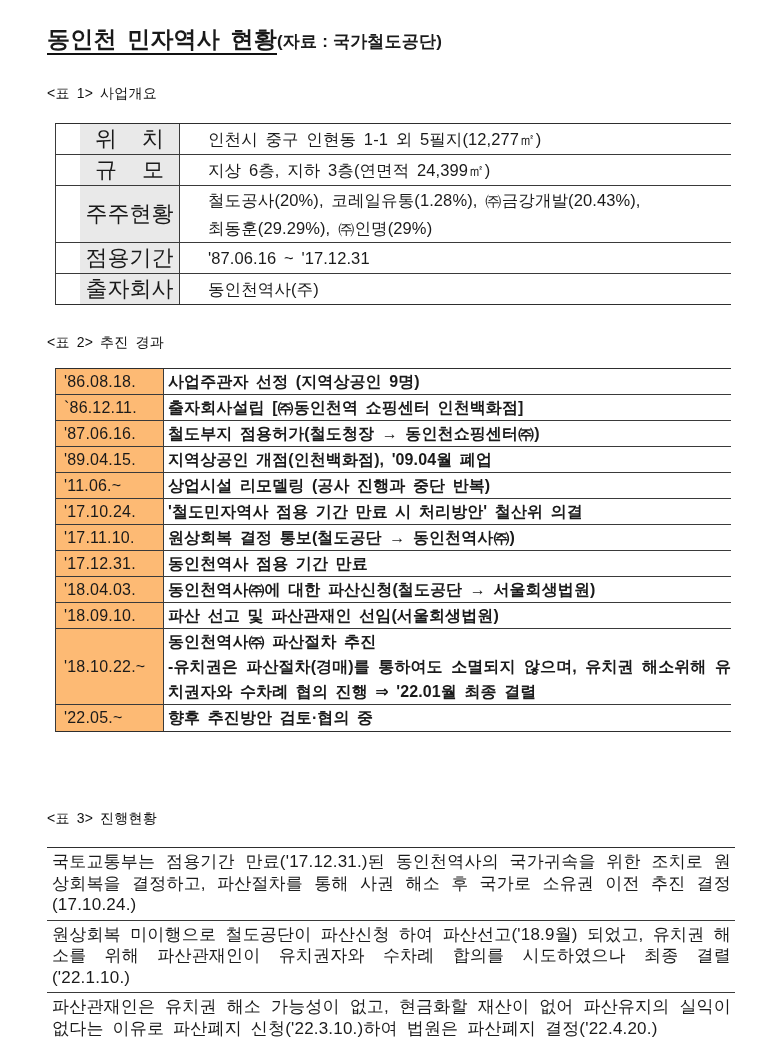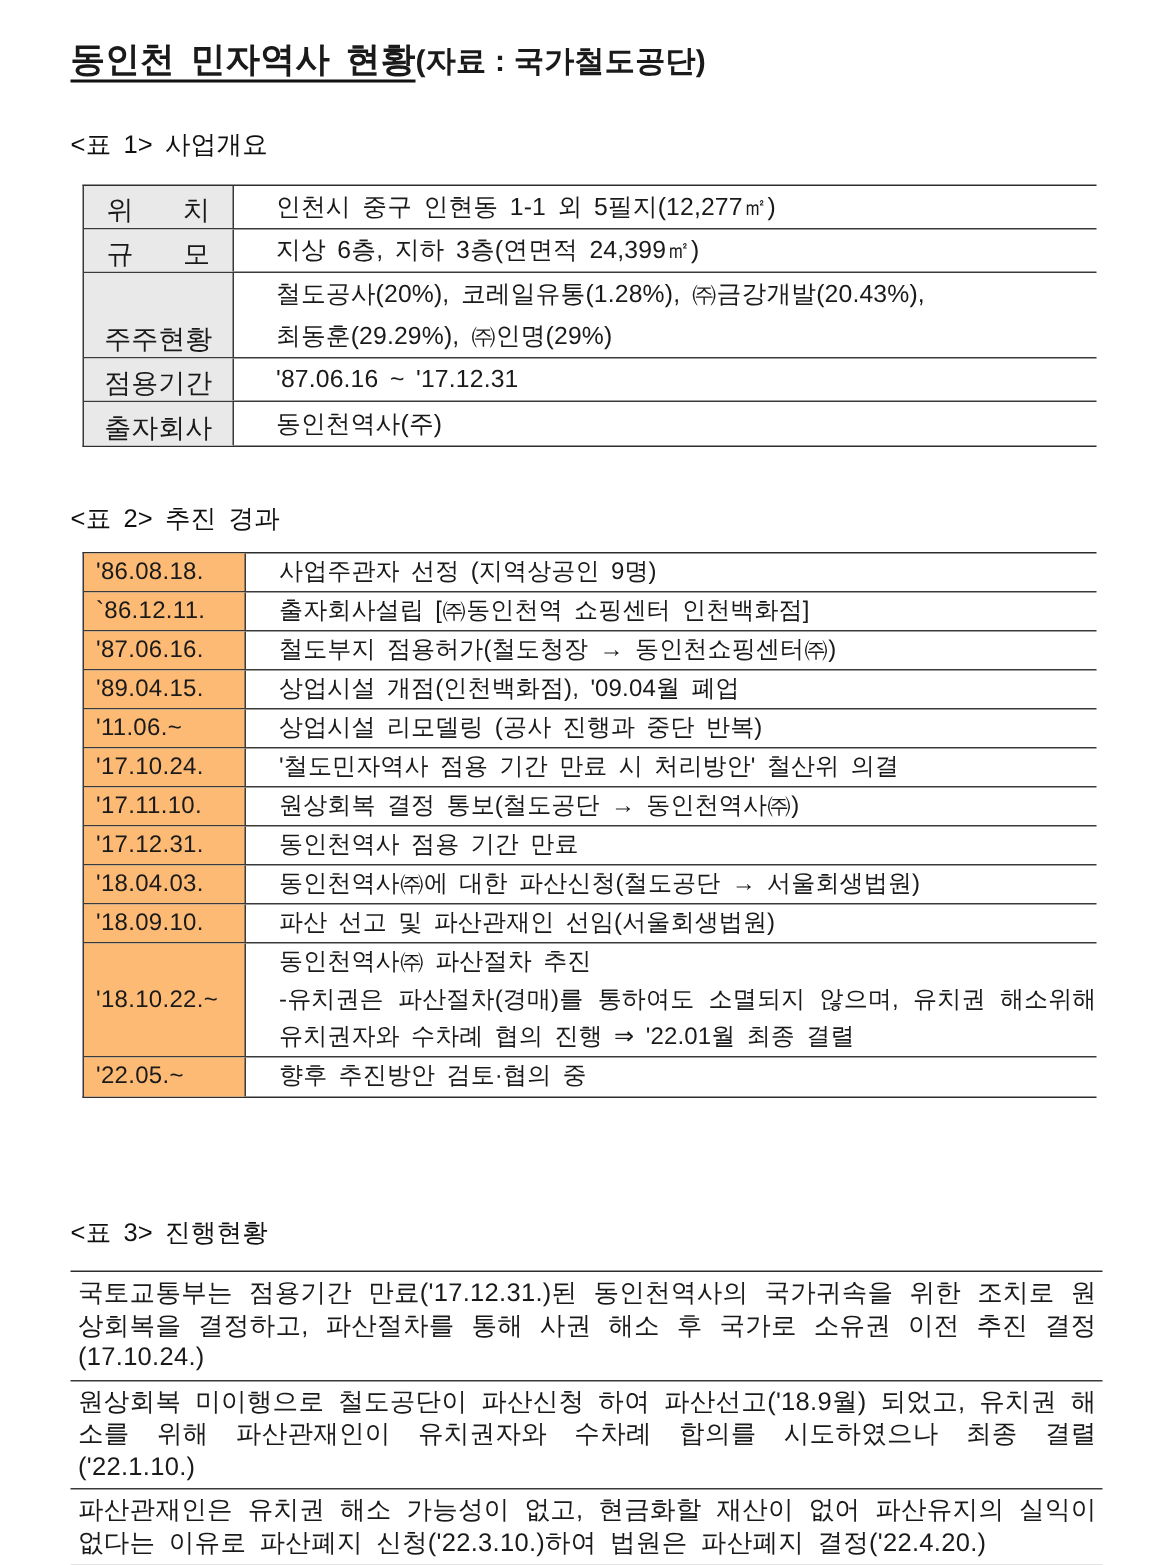--- a/index.html
+++ b/index.html
@@ -10,67 +10,67 @@
     color:#1a1a1a;
     font-family:"Liberation Sans","DejaVu Sans",sans-serif;
     overflow:hidden;
   }
   
   .doc-title{position:absolute;left:47px;top:24px;white-space:nowrap;}
   .title-main{
     font-size:23px;font-weight:700;letter-spacing:0.2px;word-spacing:4px;
     border-bottom:2px solid #111;padding-bottom:1px;
   }
-  .title-suffix{font-size:20px;font-weight:700;letter-spacing:0.2px;margin-top:12px;}
+  .title-suffix{font-size:17px;font-weight:700;letter-spacing:0.2px;margin-top:12px;}
   
   .sec-heading{
-    position:absolute;left:47px;font-size:17px;font-weight:400;
+    position:absolute;left:47px;font-size:14px;font-weight:400;
     letter-spacing:0.2px;word-spacing:3px;white-space:nowrap;color:#111;
   }
   #h-t1{top:85px;}
   #h-t2{top:334px;}
   #h-t3{top:810px;}
   
   .tbl{position:absolute;box-sizing:border-box;font-size:16px;}
   .t-row{display:flex;align-items:center;border-bottom:1px solid #3a3a3a;box-sizing:border-box;}
   .t-row:last-child{border-bottom:none;}
   .line{line-height:25px;letter-spacing:0.1px;word-spacing:3px;white-space:nowrap;}
   
   #t1{
     left:55px;top:123px;width:676px;
     border-top:1.5px solid #2e2e2e;border-bottom:1.5px solid #2e2e2e;
     border-left:1px solid #3a3a3a;
   }
   #t1 .t-row{min-height:29px;}
   #t1 .line{line-height:28px;}
   .t1-label{
     width:100px;flex:0 0 100px;align-self:stretch;
-    display:flex;flex-direction:column;justify-content:flex-end;
+    display:flex;flex-direction:column;justify-content:center;
     background:#e9e9e9;border-right:1px solid #3a3a3a;
-    box-sizing:border-box;text-align:center;font-size:18px;
+    box-sizing:border-box;text-align:center;font-size:22px;margin-left:24px;
   }
   .t1-label.spread{text-align:justify;}
   .t1-label.spread .lbl-inner{
     display:block;padding:0 15px;text-align:justify;text-align-last:justify;
   }
   .t1-value{flex:1;padding-left:28px;font-size:16.5px;}
   
   #t2{
     left:55px;top:368px;width:676px;
     border-top:1.5px solid #2e2e2e;border-bottom:1.5px solid #2e2e2e;
     border-left:1px solid #3a3a3a;
   }
   #t2 .t-row{min-height:25.5px;}
   .t2-date{
     width:108px;flex:0 0 108px;align-self:stretch;
     display:flex;align-items:center;
     background:#fdba74;border-right:1px solid #3a3a3a;
     box-sizing:border-box;padding-left:8px;letter-spacing:0.2px;
   }
-  .t2-value{flex:1;padding-left:22px;}
+  .t2-value{flex:1;padding-left:4px;font-weight:bold;}
   #t2 .t-row.tall .t2-value .line{white-space:normal;text-align:justify;line-height:25px;}
   
   #t3{
     left:47px;top:847px;width:688px;
     border-top:1.5px solid #2e2e2e;border-bottom:1.5px solid #2e2e2e;
     font-size:17px;
   }
   #t3 .t-row{display:block;padding:3px 4px 4px 5px;}
   .t3-text{
     line-height:21.5px;letter-spacing:0.2px;word-spacing:4px;
@@ -155,21 +155,21 @@
         </div>
         <div class="t2-value">
           <div class="line">철도부지 점용허가(철도청장 → 동인천쇼핑센터㈜)</div>
         </div>
       </div>
       <div class="t-row">
         <div class="t2-date">
           <span>'89.04.15.</span>
         </div>
         <div class="t2-value">
-          <div class="line">상업시설 개점(인천백화점), '09.04월 폐업</div>
+          <div class="line">지역상공인 개점(인천백화점), '09.04월 폐업</div>
         </div>
       </div>
       <div class="t-row">
         <div class="t2-date">
           <span>'11.06.~</span>
         </div>
         <div class="t2-value">
           <div class="line">상업시설 리모델링 (공사 진행과 중단 반복)</div>
         </div>
       </div>

